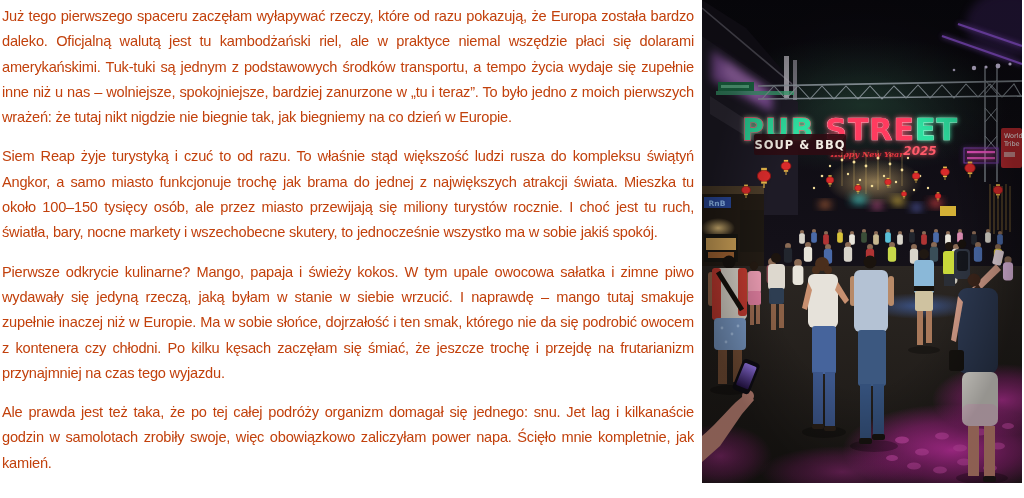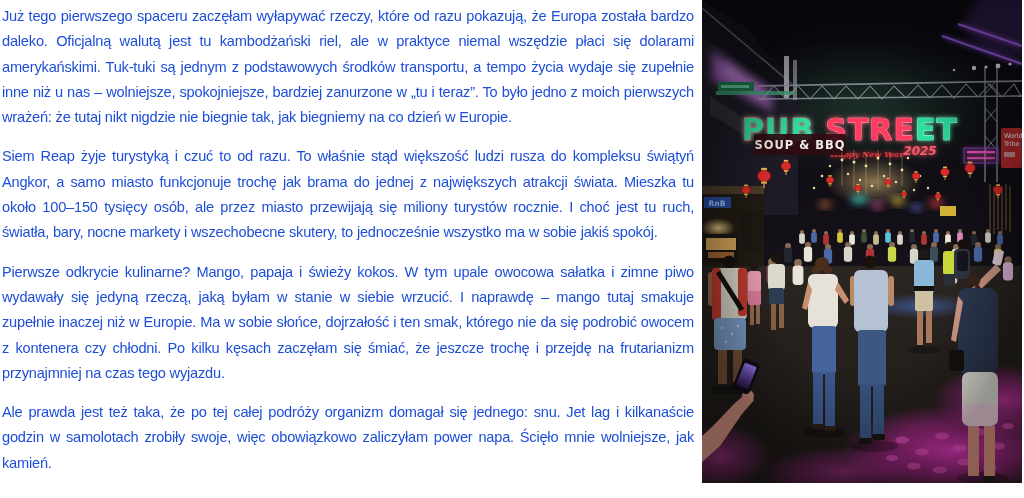--- a/index.html
+++ b/index.html
@@ -1,35 +1,35 @@
 <!DOCTYPE html>
 <html><head>
 <meta charset="utf-8">
 <style>
   html,body{margin:0;padding:0;background:#ffffff;}
   .page{position:relative;width:1024px;height:498px;background:#ffffff;overflow:hidden;
         font-family:"Liberation Sans",sans-serif;}
   .article{position:absolute;left:2px;top:4px;width:692px;height:494px;overflow:hidden;
-           color:#1d4ed8;font-size:14.6px;line-height:25.3px;letter-spacing:-0.2px;
+           color:#c2410c;font-size:14.6px;line-height:25.3px;letter-spacing:-0.2px;
            text-align:justify;}
   .article p{margin:0 0 14px 0;}
   .photo{position:absolute;left:702px;top:0;width:320px;height:483px;margin:0;padding:0;
          background:#0b0a10;overflow:hidden;}
   .photo svg{display:block;}
 </style>
 </head>
 <body>
 
 <div class="page">
 
   <div class="article">
     <p>Już tego pierwszego spaceru zaczęłam wyłapywać rzeczy, które od razu pokazują, że Europa została bardzo daleko. Oficjalną walutą jest tu kambodżański riel, ale w praktyce niemal wszędzie płaci się dolarami amerykańskimi. Tuk-tuki są jednym z podstawowych środków transportu, a tempo życia wydaje się zupełnie inne niż u nas – wolniejsze, spokojniejsze, bardziej zanurzone w „tu i teraz”. To było jedno z moich pierwszych wrażeń: że tutaj nikt nigdzie nie biegnie tak, jak biegniemy na co dzień w Europie.</p>
     <p>Siem Reap żyje turystyką i czuć to od razu. To właśnie stąd większość ludzi rusza do kompleksu świątyń Angkor, a samo miasto funkcjonuje trochę jak brama do jednej z największych atrakcji świata. Mieszka tu około 100–150 tysięcy osób, ale przez miasto przewijają się miliony turystów rocznie. I choć jest tu ruch, światła, bary, nocne markety i wszechobecne skutery, to jednocześnie wszystko ma w sobie jakiś spokój.</p>
     <p>Pierwsze odkrycie kulinarne? Mango, papaja i świeży kokos. W tym upale owocowa sałatka i zimne piwo wydawały się jedyną rzeczą, jaką byłam w stanie w siebie wrzucić. I naprawdę – mango tutaj smakuje zupełnie inaczej niż w Europie. Ma w sobie słońce, dojrzałość i ten smak, którego nie da się podrobić owocem z kontenera czy chłodni. Po kilku kęsach zaczęłam się śmiać, że jeszcze trochę i przejdę na frutarianizm przynajmniej na czas tego wyjazdu.</p>
-    <p>Ale prawda jest też taka, że po tej całej podróży organizm domagał się jednego: snu. Jet lag i kilkanaście godzin w samolotach zrobiły swoje, więc obowiązkowo zaliczyłam power napa. Ścięło mnie wolniejsze, jak kamień.</p>
+    <p>Ale prawda jest też taka, że po tej całej podróży organizm domagał się jednego: snu. Jet lag i kilkanaście godzin w samolotach zrobiły swoje, więc obowiązkowo zaliczyłam power napa. Ścięło mnie kompletnie, jak kamień.</p>
   </div>
 
   <figure class="photo">
     <svg width="320" height="483" viewBox="0 0 320 483" xmlns="http://www.w3.org/2000/svg">
       <defs>
         <linearGradient id="sky" x1="0" y1="0" x2="0" y2="1">
           <stop offset="0" stop-color="#0a090f"></stop>
           <stop offset="0.5" stop-color="#131018"></stop>
           <stop offset="1" stop-color="#201b1e"></stop>
         </linearGradient>

